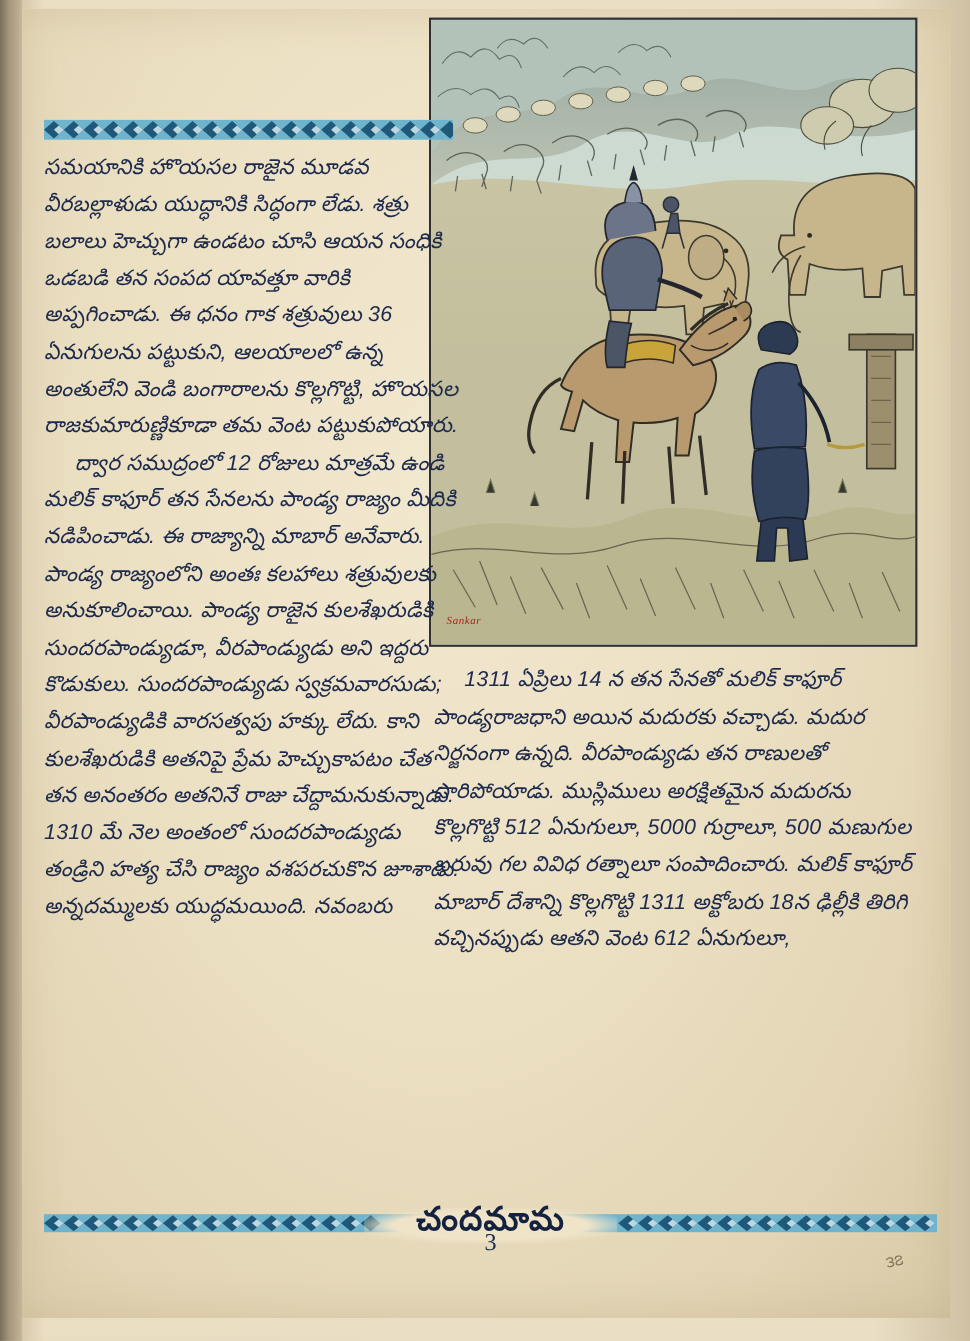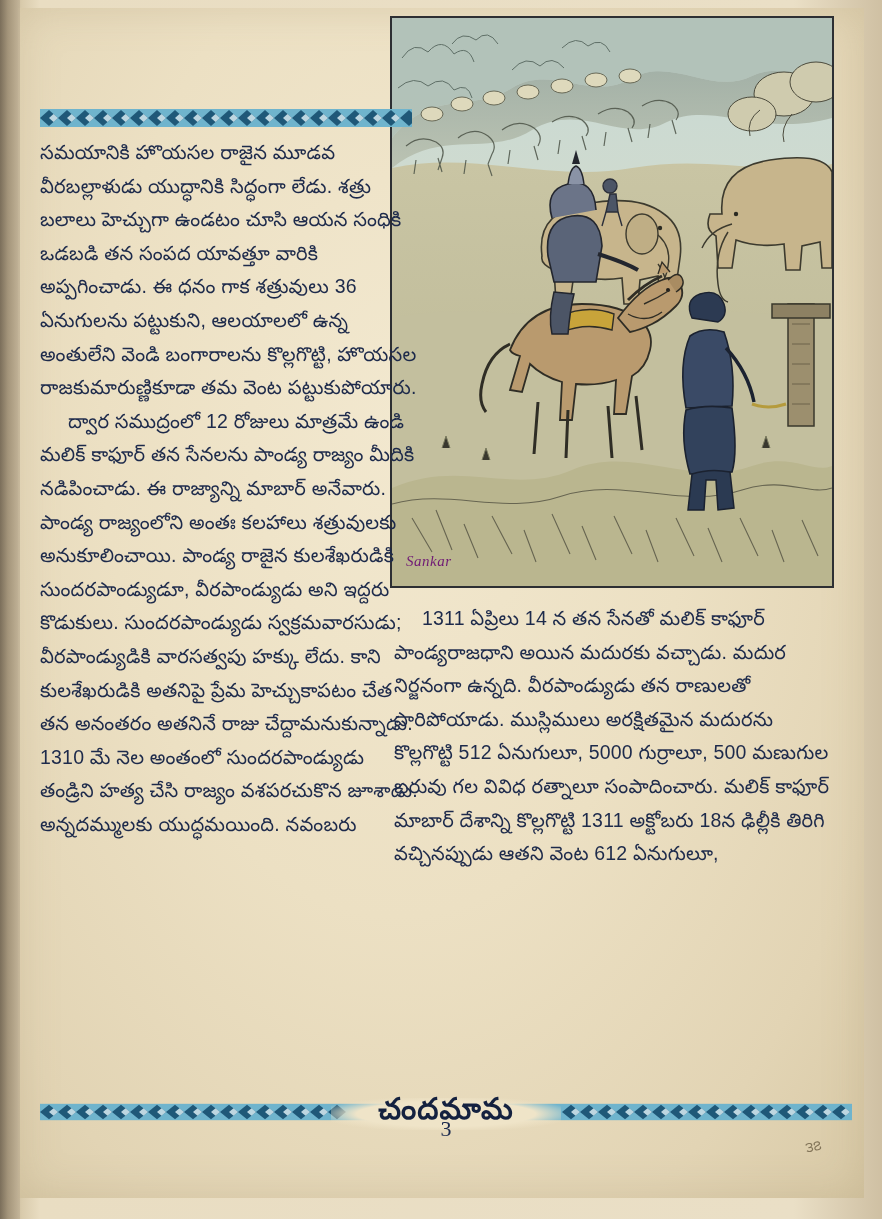--- a/index.html
+++ b/index.html
@@ -65,22 +65,22 @@
     background: #cfd9cf;
     overflow: hidden;
   }
   .ill-svg { display:block; width: 100%; height: 100%; }
   .sig {
     position: absolute;
     left: 14px;
     bottom: 16px;
     font-family: "Liberation Serif", serif;
     font-style: italic;
-    font-size: 15px;
-    color: #701a75;
+    font-size: 10px;
+    color: #b91c1c;
     letter-spacing: .5px;
   }
 
   
   .ornament {
     position: absolute;
     height: 20px;
     overflow: hidden;
   }
   .orn-top {
@@ -91,20 +91,21 @@
   .orn-svg { display:block; height: 20px; }
 
   
   .col {
     position: absolute;
     font-family: "Liberation Sans", sans-serif;
     color: #1d2a4b;
     font-size: 19.5px;
     line-height: 33.6px;
     letter-spacing: .2px;
+    font-style: italic;
   }
   .col p { margin: 0; }
   .col p.indent { text-indent: 28px; }
   .col-left {
     left: 4px;
     top: 120px;
     width: 378px;
   }
   .col-right {
     right: 14px;

